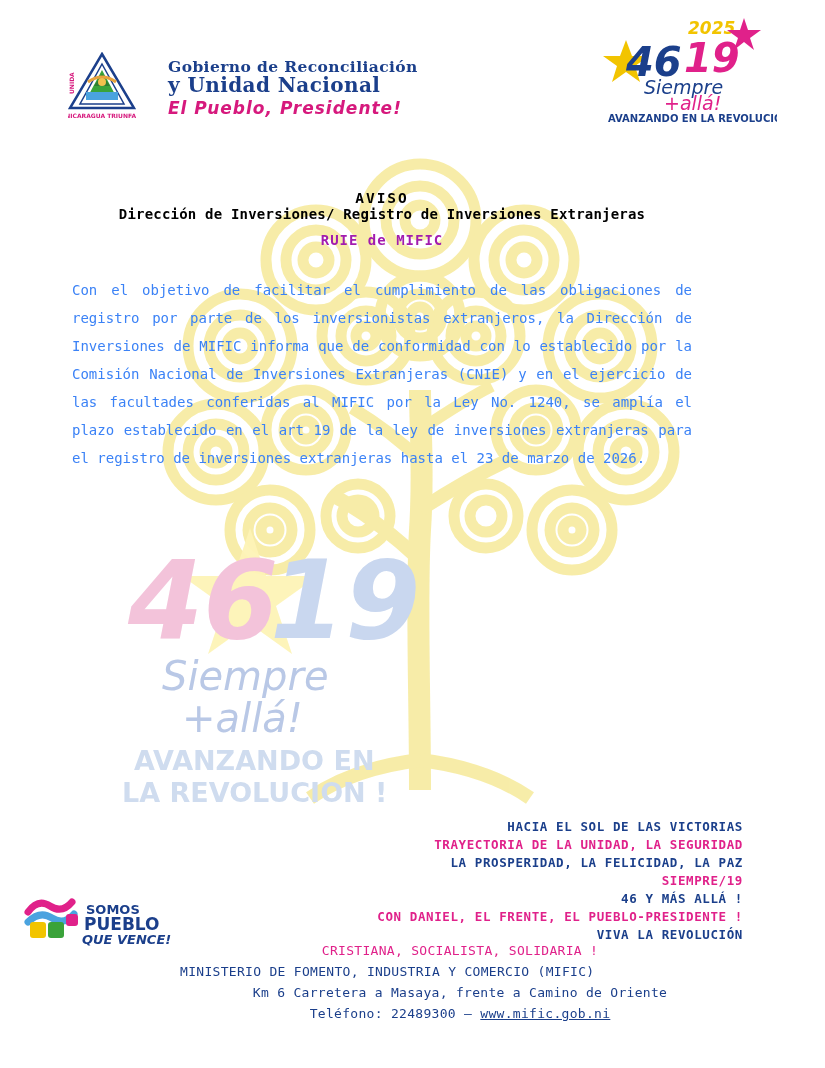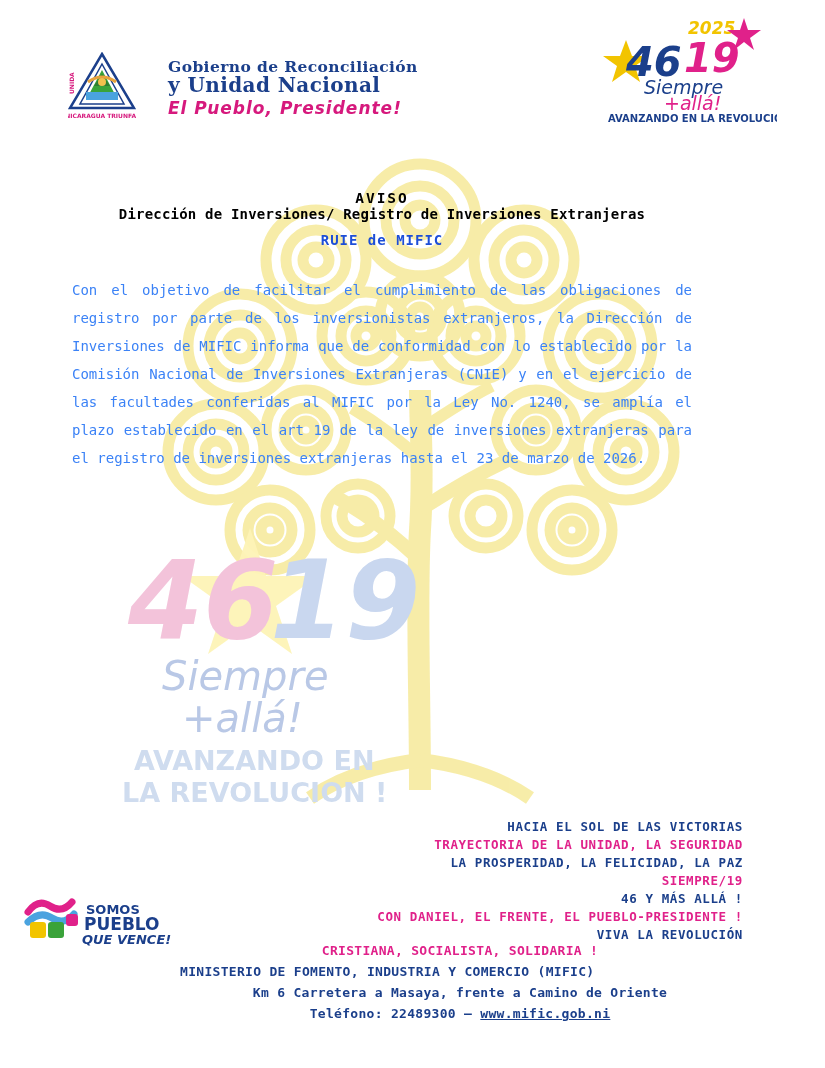--- a/index.html
+++ b/index.html
@@ -109,21 +109,21 @@
     text-align: center;
     font-size: 14px;
     font-weight: bold;
     color: #000;
     letter-spacing: 0.2px;
   }
   .subtitle-2 {
     text-align: center;
     font-size: 14px;
     font-weight: bold;
-    color: #1d4ed8;
+    color: #a21caf;
     margin-top: 10px;
     letter-spacing: 1px;
   }
   .para {
     margin: 28px 72px 0 72px;
     font-size: 14px;
     line-height: 28px;
     text-align: justify;
     color: #3b82f6;
   }
@@ -160,21 +160,21 @@
   }
   .footer-center {
     position: absolute;
     left: 180px;
     top: 0;
     width: 560px;
   }
   .footer-center div {
     font-size: 13px;
     line-height: 21px;
-    font-weight: bold;
+    font-weight: normal;
     letter-spacing: 0.3px;
   }
   .f-pink { color: #e0218a; }
   .f-blue { color: #1b3f8b; }
   .f-link {
     color: #1b3f8b;
     text-decoration: underline;
   }
 
   .somos-logo {

